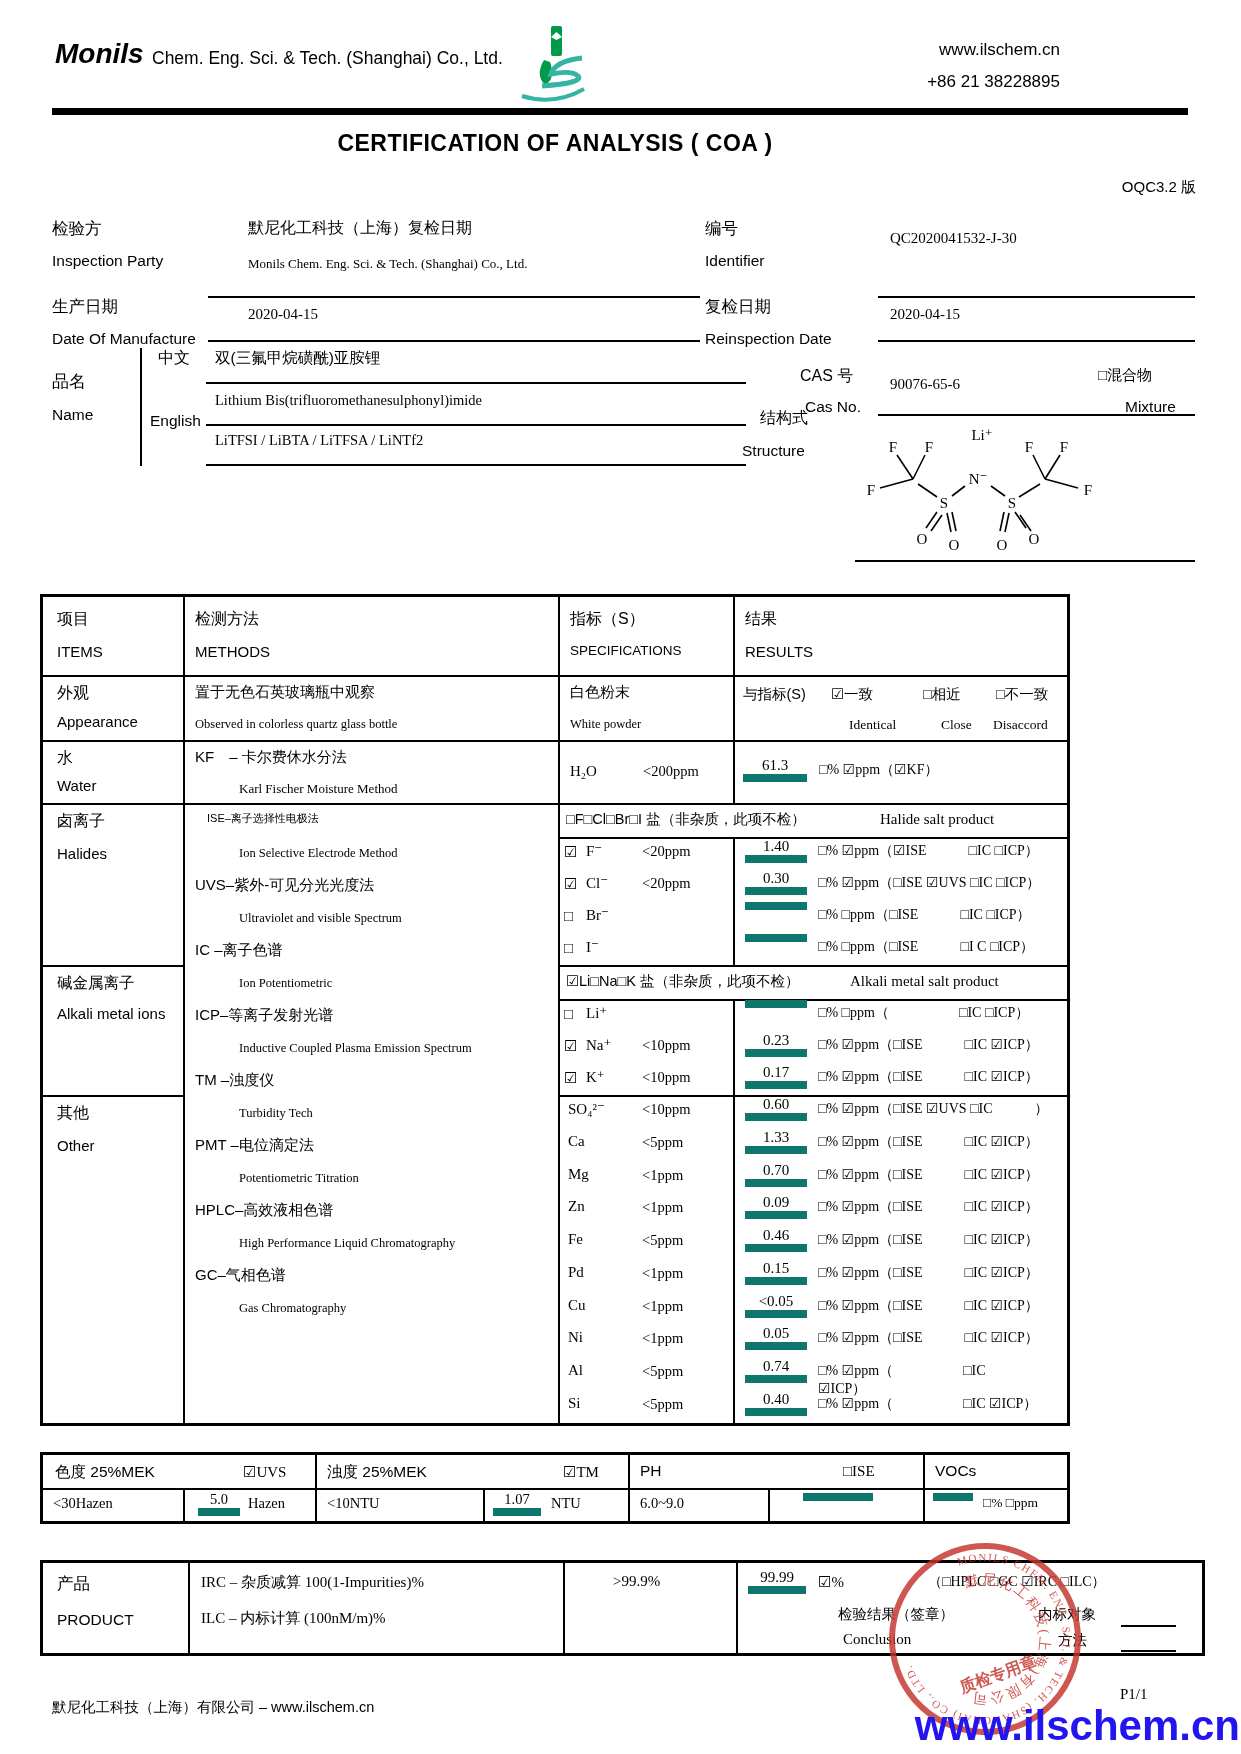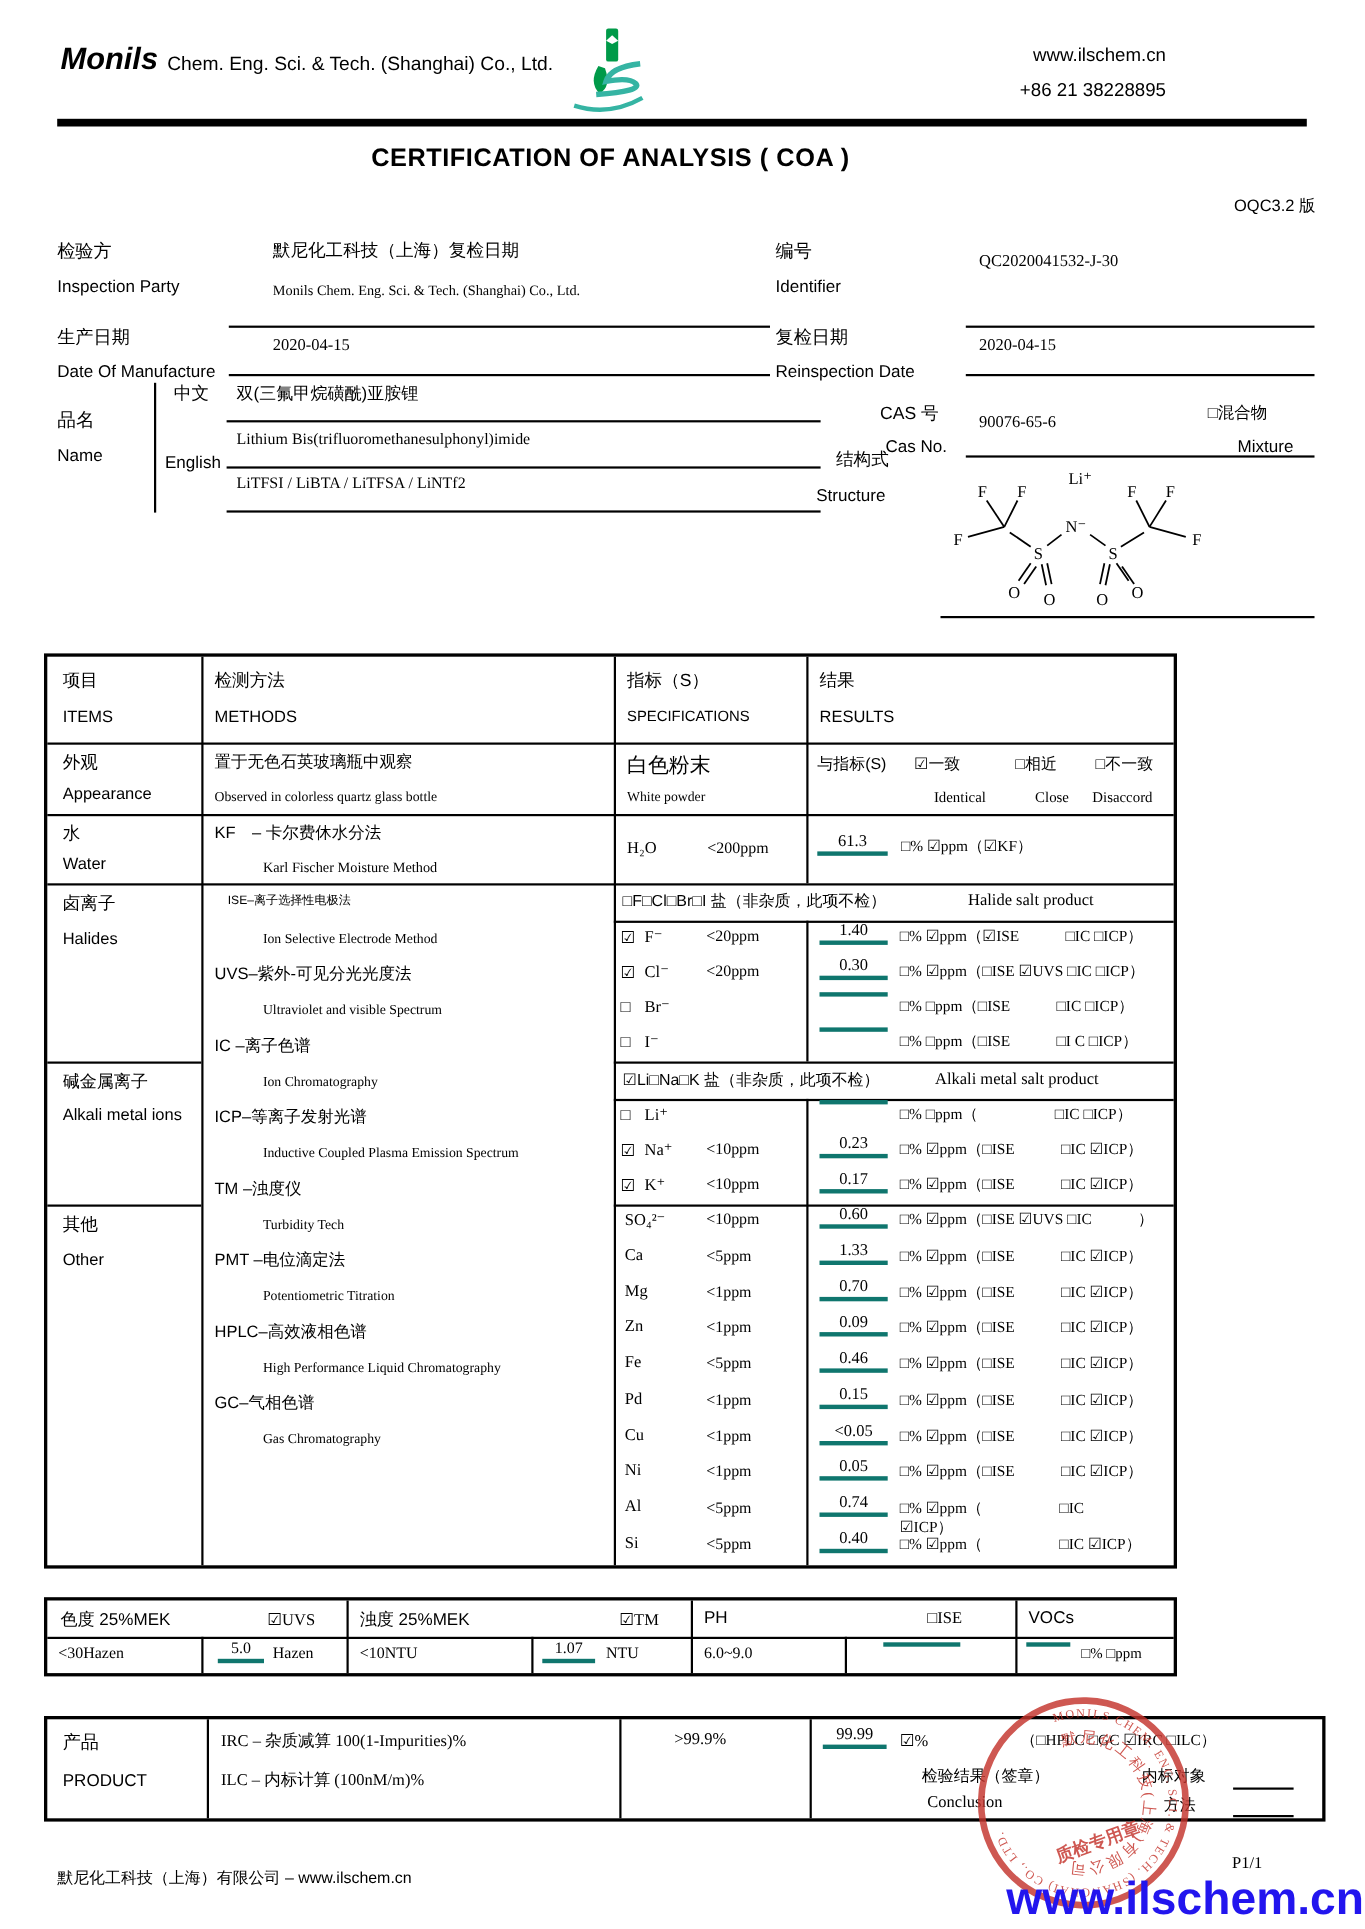--- a/index.html
+++ b/index.html
@@ -4,21 +4,21 @@
 <style>
   html,body{margin:0;padding:0;background:#9a9a9a;}
   .page{position:relative;width:1241px;height:1754px;background:#ffffff;margin:0 auto;
         font-family:"Liberation Sans","DejaVu Sans",sans-serif;color:#000;overflow:hidden;}
   .abs{position:absolute;}
   .serif{font-family:"Liberation Serif","DejaVu Serif","DejaVu Sans",serif;}
   .b{font-weight:bold;}
   .i{font-style:italic;}
   .hl{position:absolute;background:#000;height:2px;}
   .vl{position:absolute;background:#000;width:2px;}
-  .u{display:inline-block;border-bottom:4px solid #0f766e;text-align:center;font-family:"Liberation Serif","DejaVu Serif",serif;}
+  .u{display:inline-block;border-bottom:8px solid #0f766e;text-align:center;font-family:"Liberation Serif","DejaVu Serif",serif;}
   .tbl{position:absolute;border:3px solid #000;box-sizing:border-box;background:#fff;}
   .watermark{color:#2215ee;font-weight:bold;}
   .stamp-svg{position:absolute;pointer-events:none;}
   svg text{font-family:"Liberation Serif","DejaVu Serif","DejaVu Sans",serif;}
 </style>
 </head>
 <body>
 
 <div class="page">
 
@@ -147,21 +147,21 @@
     <span class="abs" style="left:152px;top:46px;font-size:15px;">METHODS</span>
     <span class="abs" style="left:527px;top:12px;font-size:16px;">指标（S）</span>
     <span class="abs" style="left:527px;top:46px;font-size:13.5px;">SPECIFICATIONS</span>
     <span class="abs" style="left:702px;top:12px;font-size:16px;">结果</span>
     <span class="abs" style="left:702px;top:46px;font-size:15px;">RESULTS</span>
 
     <span class="abs" style="left:14px;top:86px;font-size:16px;">外观</span>
     <span class="abs" style="left:14px;top:116px;font-size:15px;">Appearance</span>
     <span class="abs" style="left:152px;top:86px;font-size:15px;">置于无色石英玻璃瓶中观察</span>
     <span class="abs serif" style="left:152px;top:120px;font-size:12.5px;">Observed in colorless quartz glass bottle</span>
-    <span class="abs" style="left:527px;top:86px;font-size:19px;">白色粉末</span>
+    <span class="abs" style="left:527px;top:86px;font-size:15px;">白色粉末</span>
     <span class="abs serif" style="left:527px;top:120px;font-size:12.5px;">White powder</span>
     <span class="abs" style="left:700px;top:88px;font-size:14.5px;">与指标(S)</span>
     <span class="abs" style="left:788px;top:88px;font-size:14.5px;"><span>☑</span><span>一致</span></span>
     <span class="abs" style="left:880px;top:88px;font-size:14.5px;"><span>□</span><span>相近</span></span>
     <span class="abs" style="left:953px;top:88px;font-size:14.5px;"><span>□</span><span>不一致</span></span>
     <span class="abs serif" style="left:806px;top:120px;font-size:13.5px;">Identical</span>
     <span class="abs serif" style="left:898px;top:120px;font-size:13.5px;">Close</span>
     <span class="abs serif" style="left:950px;top:120px;font-size:13.5px;">Disaccord</span>
 
     <span class="abs" style="left:14px;top:151px;font-size:16px;">水</span>
@@ -178,21 +178,21 @@
     <span class="abs" style="left:14px;top:376px;font-size:15.5px;">碱金属离子</span>
     <span class="abs" style="left:14px;top:408px;width:118px;font-size:15px;">Alkali metal ions</span>
     <span class="abs" style="left:14px;top:506px;font-size:16px;">其他</span>
     <span class="abs" style="left:14px;top:540px;font-size:15px;">Other</span>
 
     <span class="abs" style="left:164px;top:214px;font-size:11px;">ISE–离子选择性电极法</span>
     <span class="abs serif" style="left:196px;top:249px;font-size:12.5px;">Ion Selective Electrode Method</span>
     <span class="abs" style="left:152px;top:279px;font-size:15px;">UVS–紫外-可见分光光度法</span>
     <span class="abs serif" style="left:196px;top:314px;font-size:12.5px;">Ultraviolet and visible Spectrum</span>
     <span class="abs" style="left:152px;top:344px;font-size:15px;">IC –离子色谱</span>
-    <span class="abs serif" style="left:196px;top:379px;font-size:12.5px;">Ion Chromatography</span>
+    <span class="abs serif" style="left:196px;top:379px;font-size:12.5px;">Ion Potentiometric</span>
     <span class="abs" style="left:152px;top:409px;font-size:15px;">ICP–等离子发射光谱</span>
     <span class="abs serif" style="left:196px;top:444px;font-size:12.5px;">Inductive Coupled Plasma Emission Spectrum</span>
     <span class="abs" style="left:152px;top:474px;font-size:15px;">TM –浊度仪</span>
     <span class="abs serif" style="left:196px;top:509px;font-size:12.5px;">Turbidity Tech</span>
     <span class="abs" style="left:152px;top:539px;font-size:15px;">PMT –电位滴定法</span>
     <span class="abs serif" style="left:196px;top:574px;font-size:12.5px;">Potentiometric Titration</span>
     <span class="abs" style="left:152px;top:604px;font-size:15px;">HPLC–高效液相色谱</span>
     <span class="abs serif" style="left:196px;top:639px;font-size:12.5px;">High Performance Liquid Chromatography</span>
     <span class="abs" style="left:152px;top:669px;font-size:15px;">GC–气相色谱</span>
     <span class="abs serif" style="left:196px;top:704px;font-size:12.5px;">Gas Chromatography</span>

